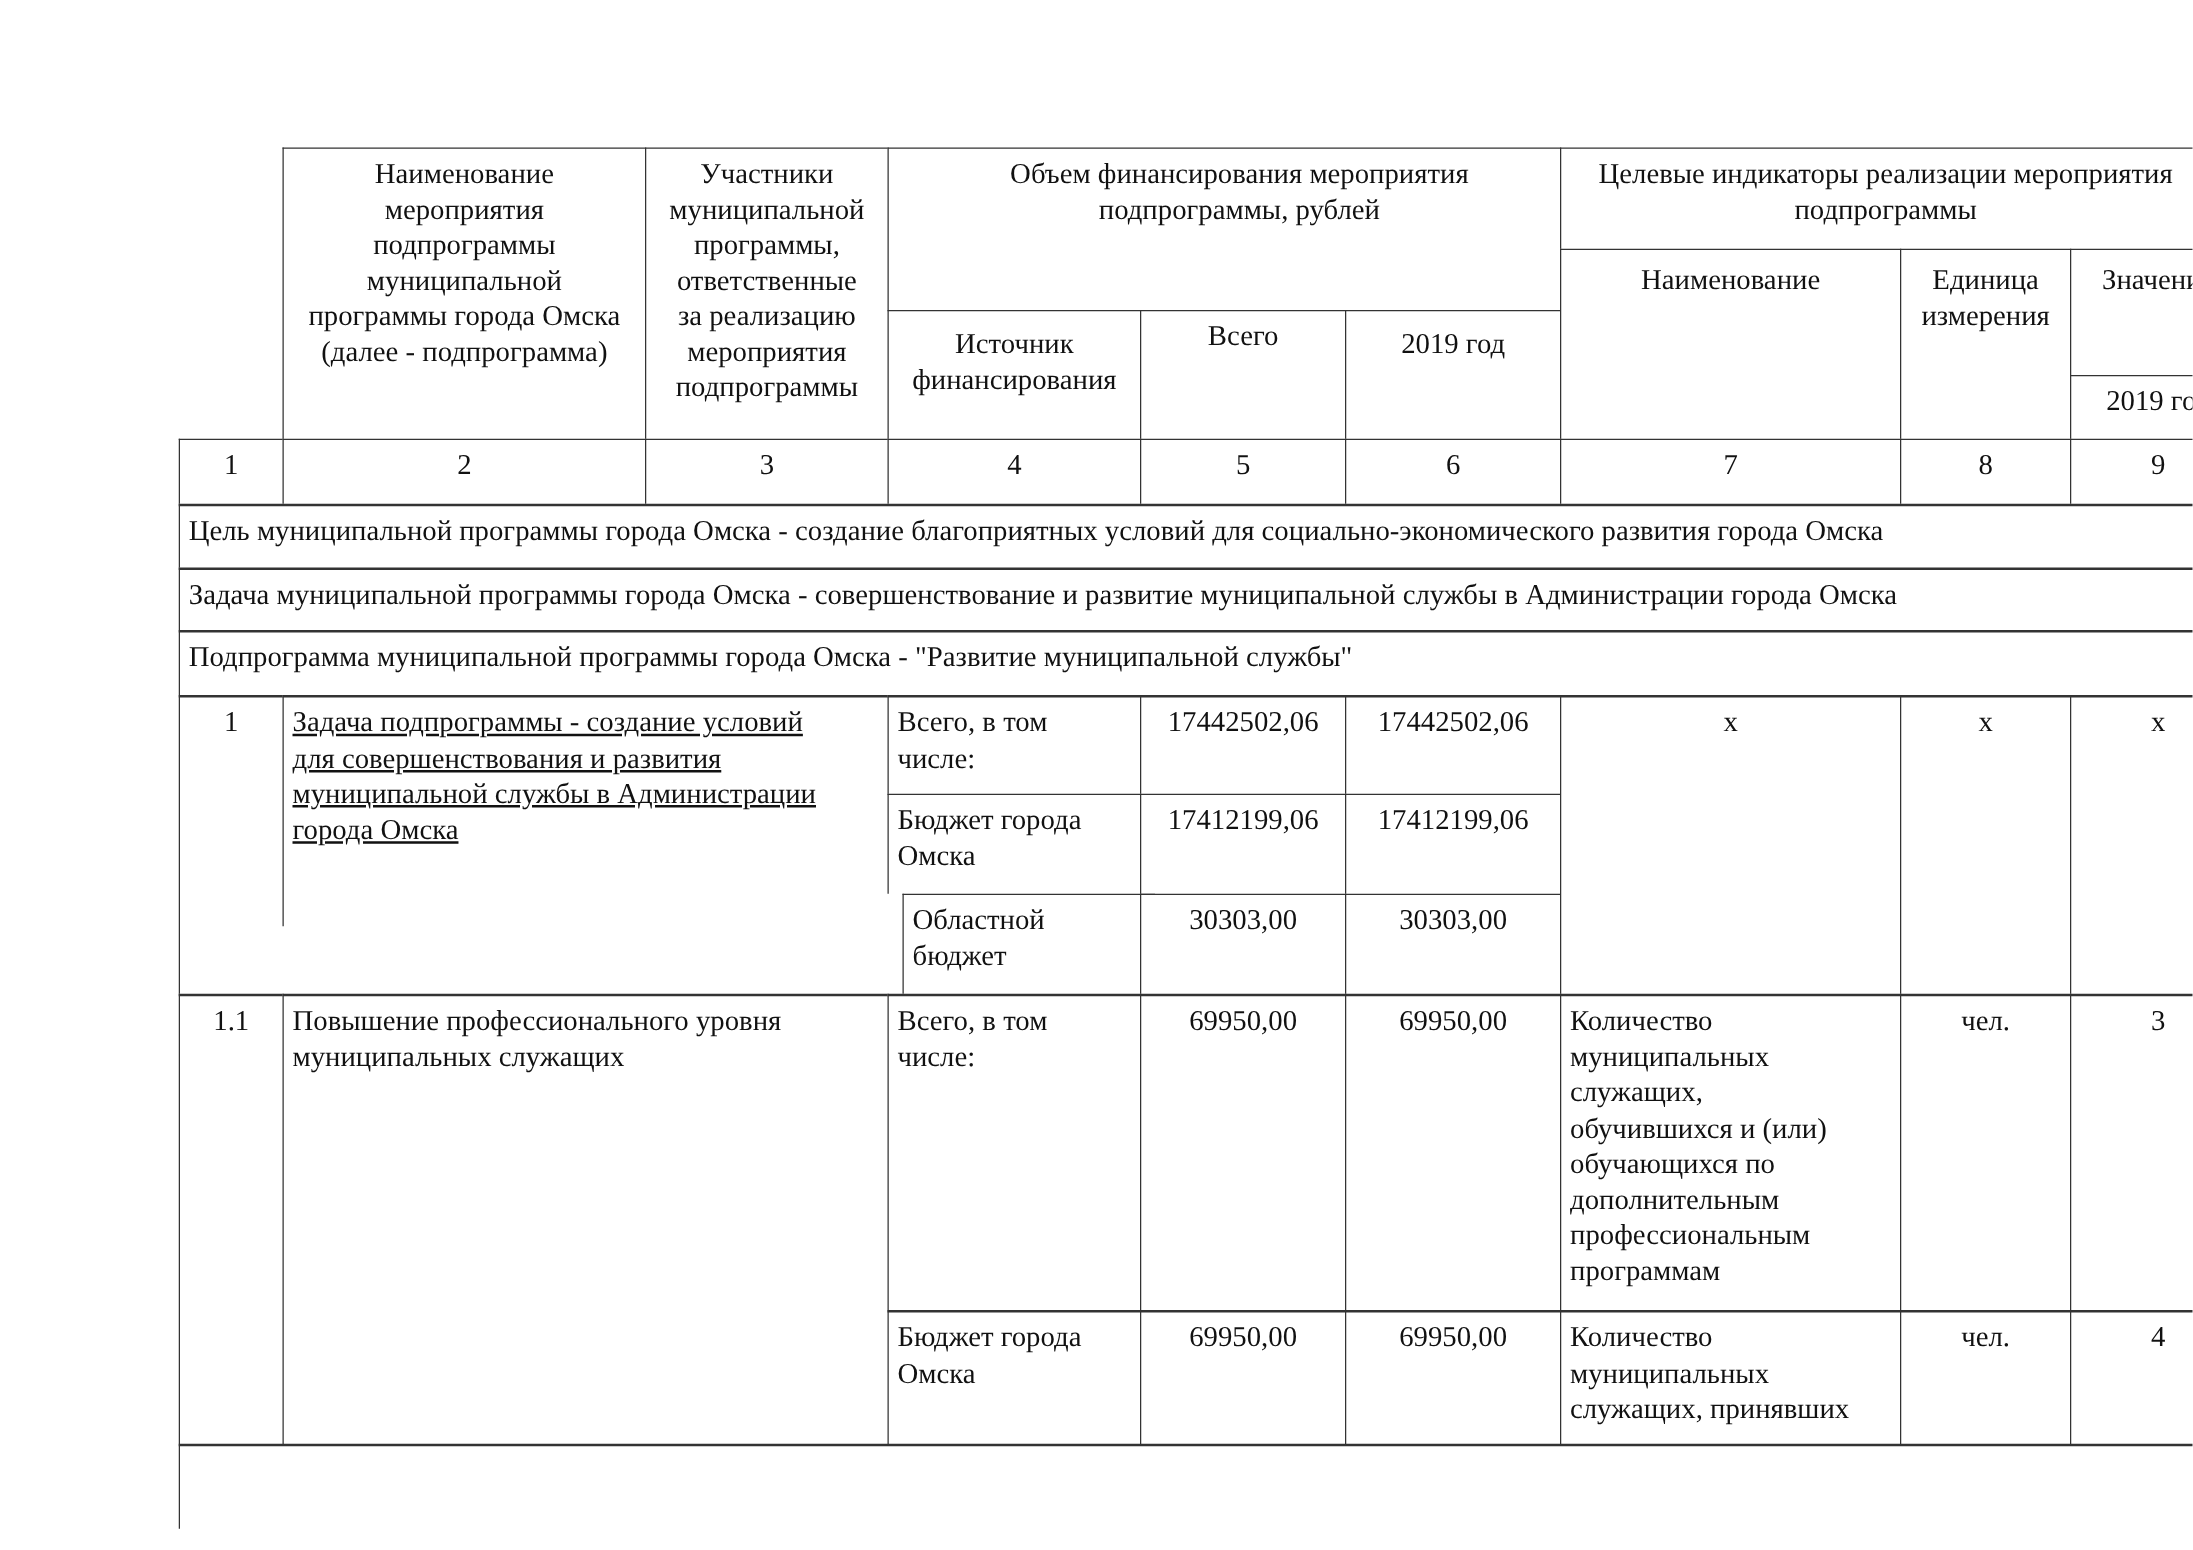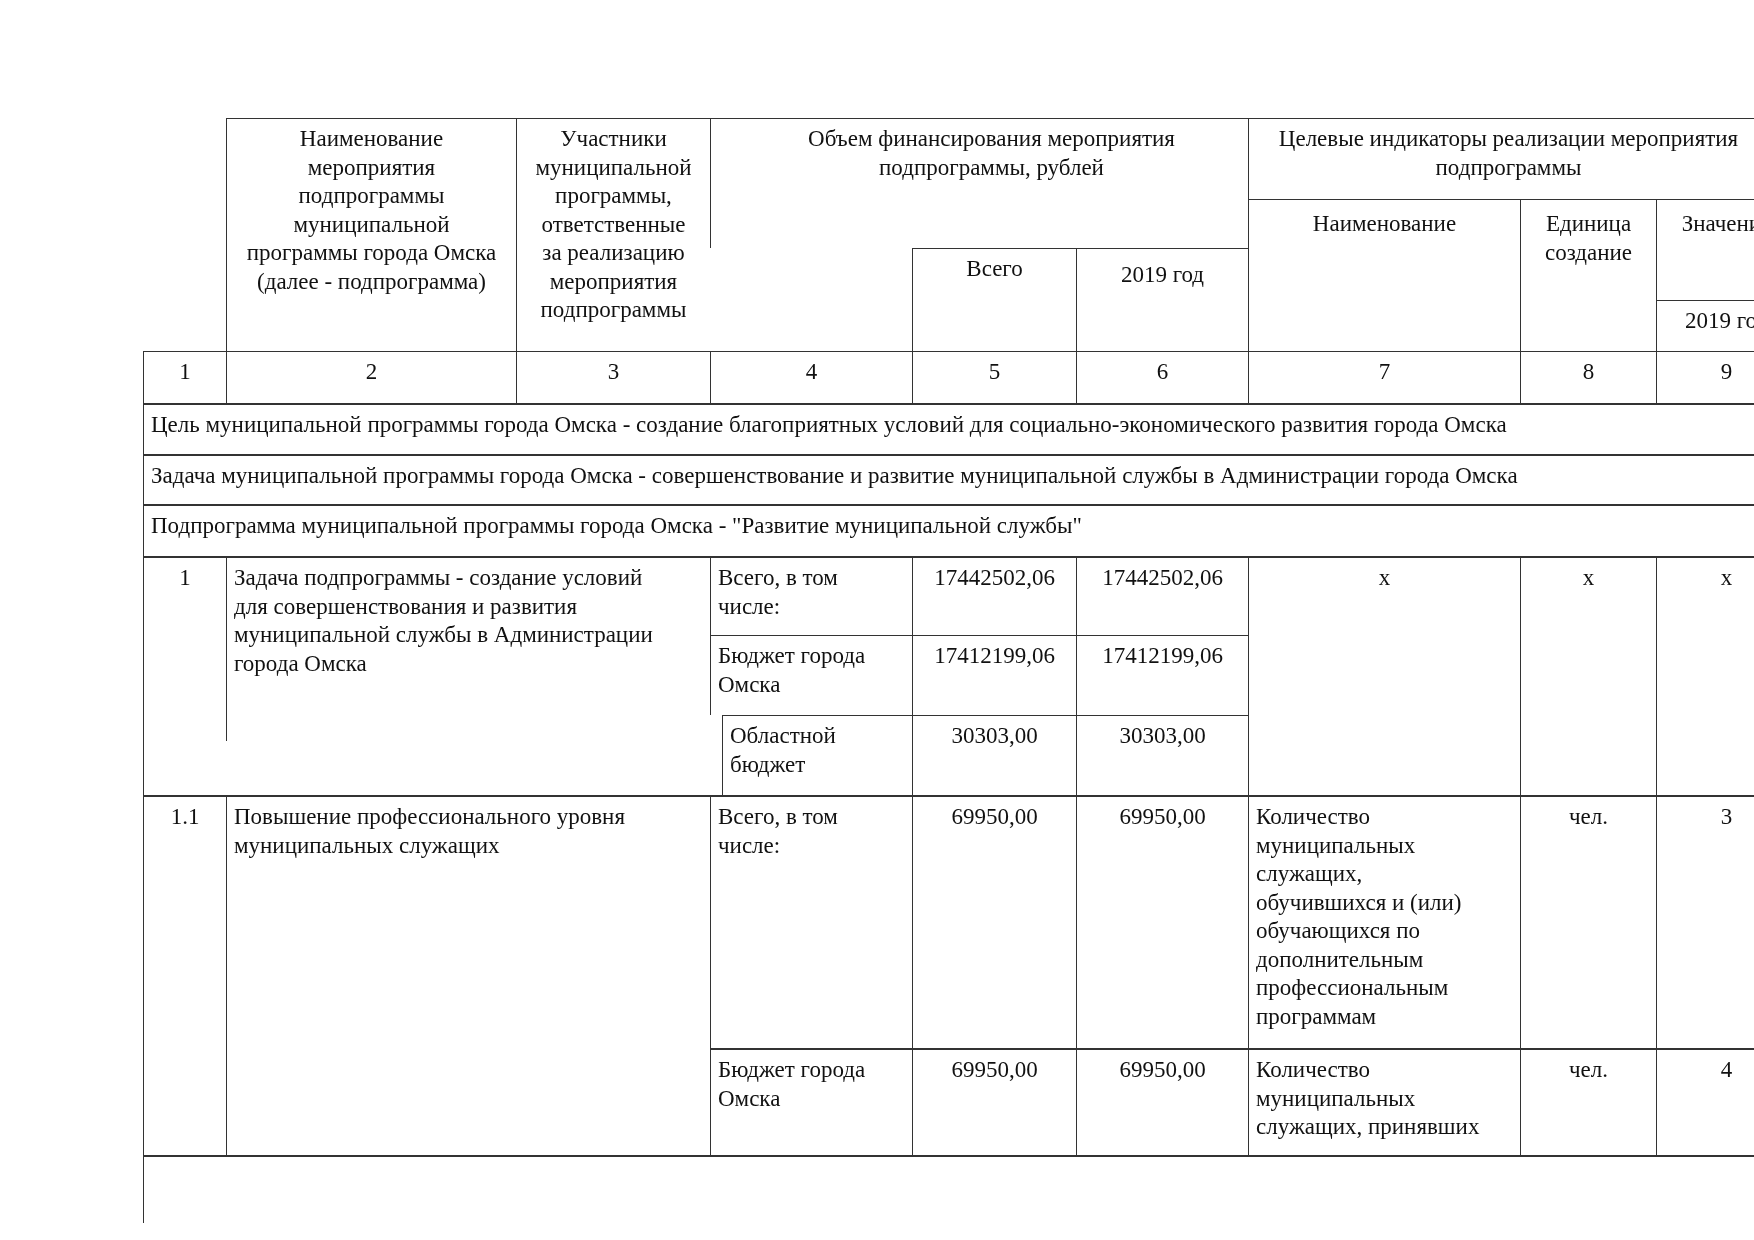--- a/index.html
+++ b/index.html
@@ -31,47 +31,49 @@
 (далее - подпрограмма)</div>
   <div class="cell c txt" style="left:516px; top:118px; width:194px; height:233px;">Участники
 муниципальной
 программы,
 ответственные
 за реализацию
 мероприятия
 подпрограммы</div>
   <div class="cell c txt" style="left:710px; top:118px; width:538px; height:130px;padding-left:31px;">Объем финансирования мероприятия
 подпрограммы, рублей</div>
+  <div class="cell c txt" style="left:710px; top:248px; width:202px; height:103px; padding-top:12px;">Источник
+финансирования</div>
   <div class="cell c txt" style="left:912px; top:248px; width:164px; height:103px; ">Всего</div>
   <div class="cell c txt" style="left:1076px; top:248px; width:172px; height:103px; padding-top:12px;">2019 год</div>
   <div class="cell c txt" style="left:1248px; top:118px; width:520px; height:81px;">Целевые индикаторы реализации мероприятия
 подпрограммы</div>
   <div class="cell c txt" style="left:1248px; top:199px; width:272px; height:152px; padding-top:10px;">Наименование</div>
   <div class="cell c txt" style="left:1520px; top:199px; width:136px; height:152px; padding-top:10px;">Единица
-создание</div>
+измерения</div>
   <div class="cell c txt" style="left:1656px; top:199px; width:140px; height:101px; padding-top:10px; white-space:nowrap;">Значение</div>
   <div class="cell c txt" style="left:1656px; top:300px; width:140px; height:51px; white-space:nowrap;">2019 год</div>
 
   <div class="cell c" style="left:143px; top:351px; width:83px; height:52px;">1</div>
   <div class="cell c" style="left:226px; top:351px; width:290px; height:52px;">2</div>
   <div class="cell c" style="left:516px; top:351px; width:194px; height:52px;">3</div>
   <div class="cell c" style="left:710px; top:351px; width:202px; height:52px;">4</div>
   <div class="cell c" style="left:912px; top:351px; width:164px; height:52px;">5</div>
   <div class="cell c" style="left:1076px; top:351px; width:172px; height:52px;">6</div>
   <div class="cell c" style="left:1248px; top:351px; width:272px; height:52px;">7</div>
   <div class="cell c" style="left:1520px; top:351px; width:136px; height:52px;">8</div>
   <div class="cell c" style="left:1656px; top:351px; width:140px; height:52px;">9</div>
 
   <div class="cell l" style="left:143px; top:403px; width:1660px; height:51px; white-space:nowrap; border-top-width:2.5px;">Цель муниципальной программы города Омска - создание благоприятных условий для социально-экономического развития города Омска</div>
   <div class="cell l" style="left:143px; top:454px; width:1660px; height:50px; white-space:nowrap; border-top-width:2.5px;">Задача муниципальной программы города Омска - совершенствование и развитие муниципальной службы в Администрации города Омска</div>
   <div class="cell l" style="left:143px; top:504px; width:1660px; height:52px; white-space:nowrap; border-top-width:2.5px;">Подпрограмма муниципальной программы города Омска - "Развитие муниципальной службы"</div>
 
   <div>
     <div class="cell c" style="left:143px; top:556px; width:83px; height:239px; border-top-width:2.5px;">1</div>
-    <div class="cell l txt" style="left:226px; top:556px; width:484px; height:185px; border-top-width:2.5px;">Задача подпрограммы - создание условий
+    <div class="cell l txt" style="left:226px; top:556px; width:484px; height:185px; border-top-width:2.5px;text-decoration:underline;">Задача подпрограммы - создание условий
 для совершенствования и развития
 муниципальной службы в Администрации
 города Омска</div>
     <div class="cell l txt" style="left:710px; top:556px; width:202px; height:79px; border-top-width:2.5px;">Всего, в том
 числе:</div>
     <div class="cell c" style="left:912px; top:556px; width:164px; height:79px; border-top-width:2.5px;">17442502,06</div>
     <div class="cell c" style="left:1076px; top:556px; width:172px; height:79px; border-top-width:2.5px;">17442502,06</div>
     <div class="cell l txt" style="left:710px; top:635px; width:202px; height:80px;">Бюджет города
 Омска</div>
     <div class="cell c" style="left:912px; top:635px; width:164px; height:80px;">17412199,06</div>

